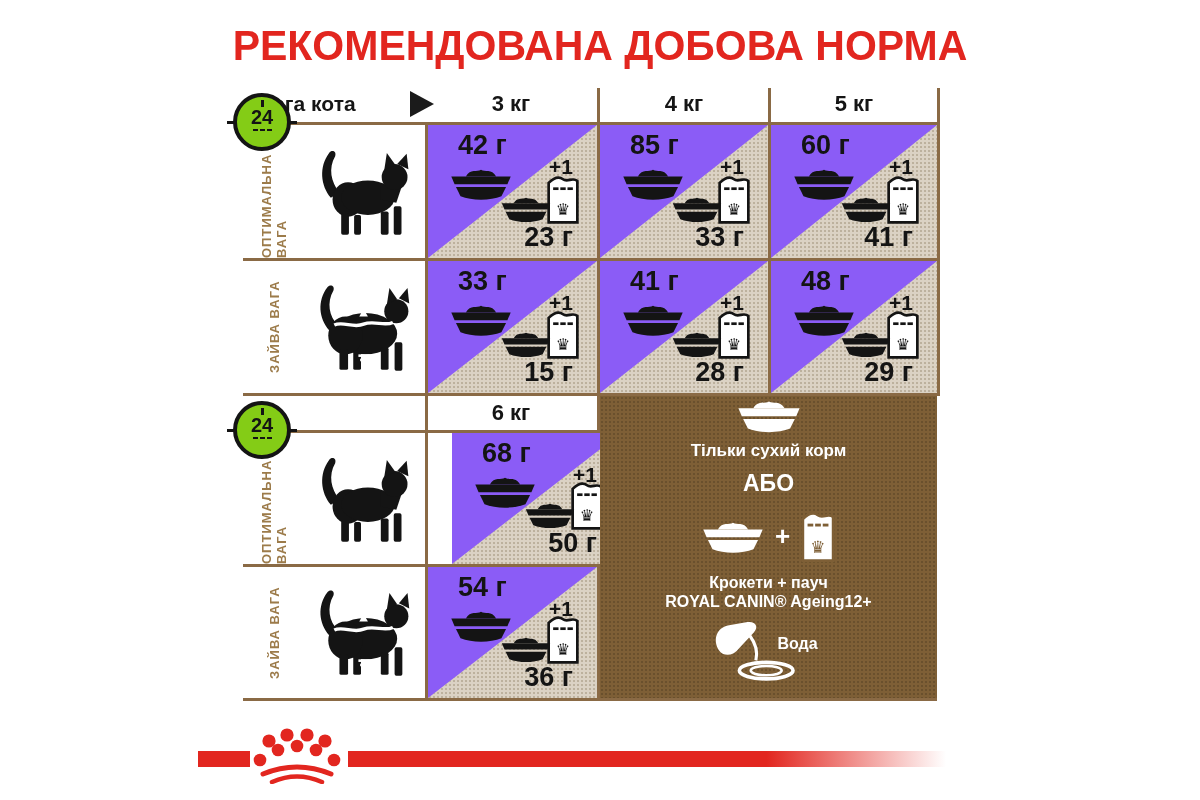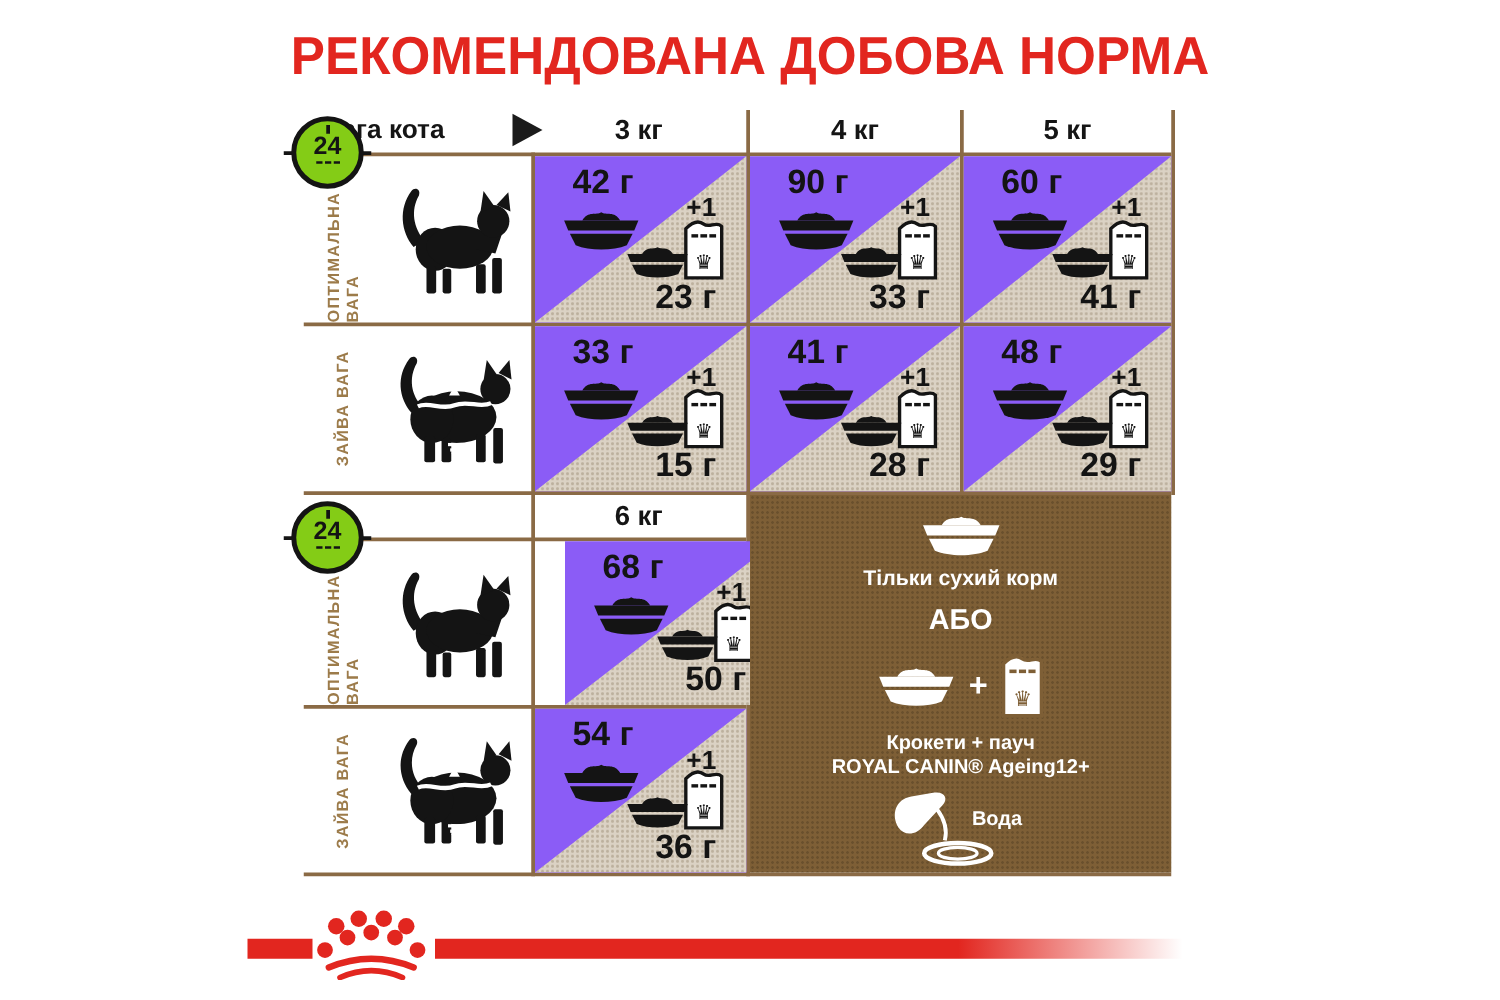--- a/index.html
+++ b/index.html
@@ -44,21 +44,21 @@
          background:#84cc16;z-index:5;display:flex;flex-direction:column;align-items:center;}
   .clock::before,.clock::after{content:"";position:absolute;top:24px;width:9px;height:3px;background:#141414;}
   .clock::before{left:-10px;} .clock::after{right:-10px;}
   .clock .tick{width:3px;height:7px;background:#141414;margin-top:3px;}
   .clock .h24{font-size:20px;font-weight:800;color:#141414;line-height:20px;}
   .clock .sub{display:flex;gap:2px;margin-top:2px;}
   .clock .sub i{display:block;width:5px;height:2px;background:#141414;}
   
   .panel{position:absolute;left:600px;top:396px;width:337px;height:302px;background:var(--panel);
          background-image:radial-gradient(rgba(0,0,0,.16) 1px,transparent 1.2px);background-size:4px 4px;
-         display:flex;flex-direction:column;align-items:center;padding-top:12px;z-index:2;}
+         display:flex;flex-direction:column;align-items:center;padding-top:0;z-index:2;}
   .panel .pbowl{width:68px;height:38px;color:#fff;}
   .ptext{color:#fff;font-weight:800;text-align:center;}
   .pt-dry{font-size:17px;margin-top:7px;}
   .pt-or{font-size:23px;margin-top:9px;}
   .mixrow{display:flex;align-items:center;gap:9px;margin-top:10px;}
   .mixrow .pbowl2{width:66px;height:36px;color:#fff;}
   .mixrow .plus{color:#fff;font-size:26px;font-weight:800;}
   .pouch-panel{width:38px;height:58px;--pbody:#fff;--pline:#7e5f36;}
   .pt-c1{font-size:16px;margin-top:9px;} .pt-c2{font-size:16px;margin-top:1px;}
   .watergrp{position:relative;width:150px;height:64px;margin-top:8px;}
@@ -217,21 +217,21 @@
     <div class="plus1">+1</div>
     <svg class="pouch-cell" viewBox="0 0 40 58">
         <use href="#icon-pouch"></use>
       </svg>
     <svg class="bowl-sm" viewBox="0 0 100 54">
         <use href="#icon-bowl"></use>
       </svg>
     <div class="wet">23 г</div>
   </div>
   <div class="vcell" style="left:600px;top:125px;width:168px;height:133px">
-    <div class="dry">90 г</div>
+    <div class="dry">85 г</div>
     <svg class="bowl-lg" viewBox="0 0 100 54">
         <use href="#icon-bowl"></use>
       </svg>
     <div class="plus1">+1</div>
     <svg class="pouch-cell" viewBox="0 0 40 58">
         <use href="#icon-pouch"></use>
       </svg>
     <svg class="bowl-sm" viewBox="0 0 100 54">
         <use href="#icon-bowl"></use>
       </svg>

